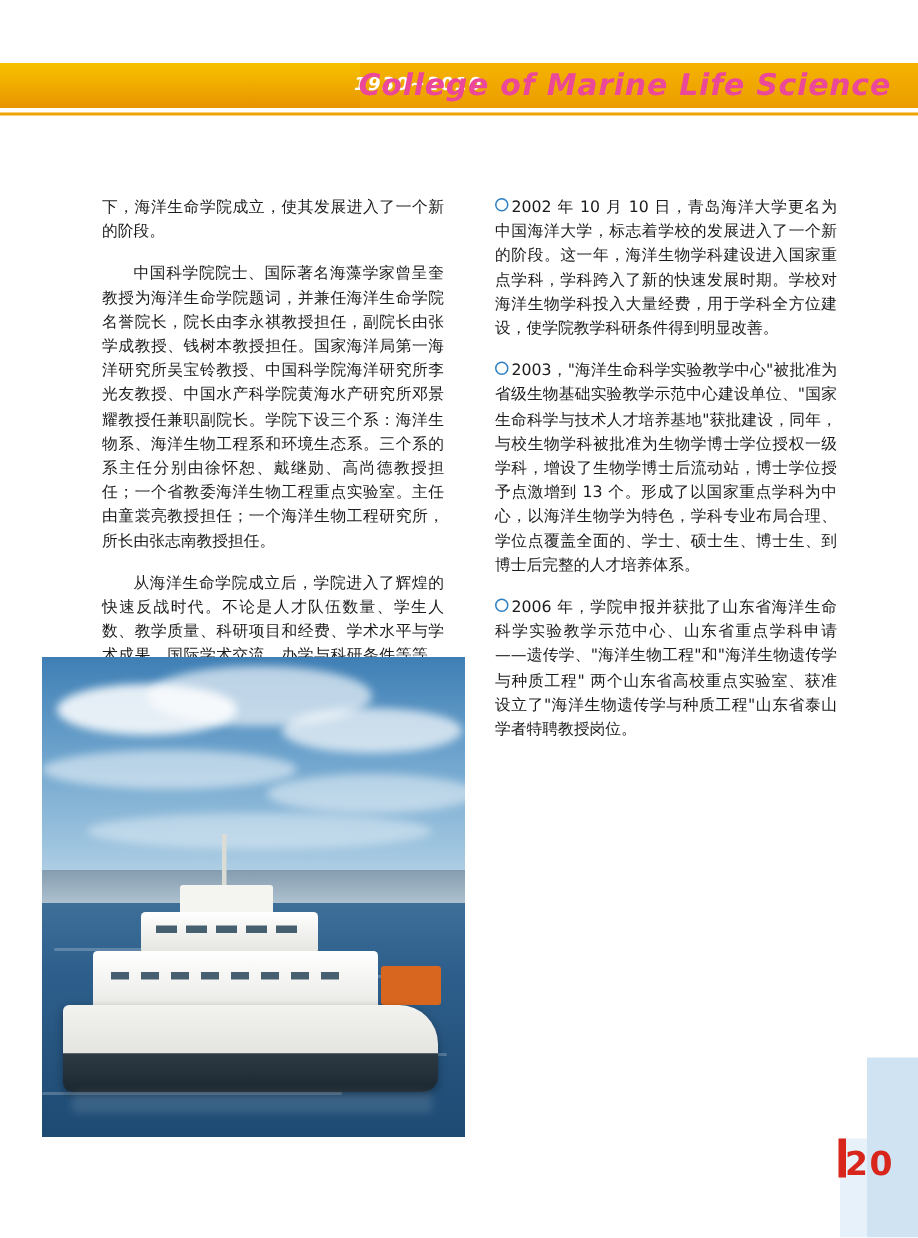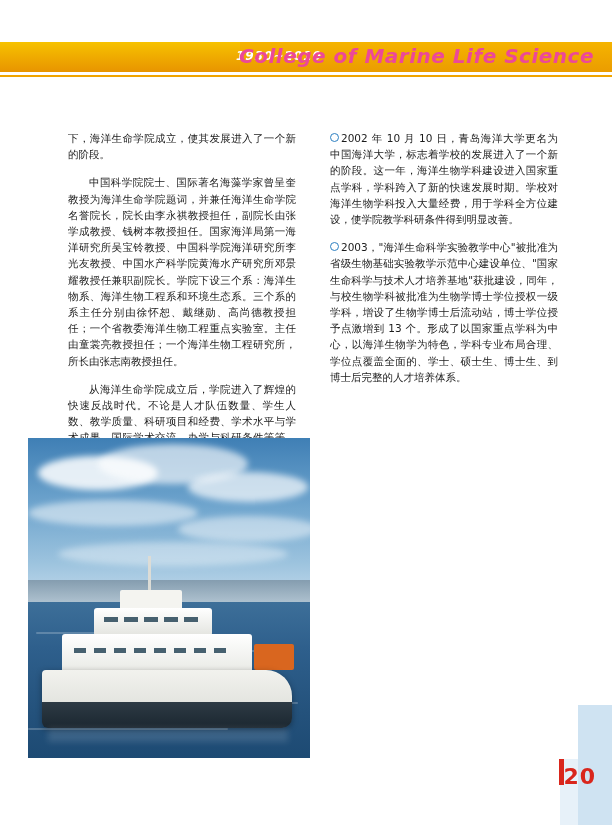--- a/index.html
+++ b/index.html
@@ -273,20 +273,21 @@
 
 <div class="col col-left">
   <p class="indent0">下，海洋生命学院成立，使其发展进入了一个新的阶段。</p>
   <p class="indent2">中国科学院院士、国际著名海藻学家曾呈奎教授为海洋生命学院题词，并兼任海洋生命学院名誉院长，院长由李永祺教授担任，副院长由张学成教授、钱树本教授担任。国家海洋局第一海洋研究所吴宝铃教授、中国科学院海洋研究所李光友教授、中国水产科学院黄海水产研究所邓景耀教授任兼职副院长。学院下设三个系：海洋生物系、海洋生物工程系和环境生态系。三个系的系主任分别由徐怀恕、戴继勋、高尚德教授担任；一个省教委海洋生物工程重点实验室。主任由童裳亮教授担任；一个海洋生物工程研究所，所长由张志南教授担任。</p>
   <p class="indent2">从海洋生命学院成立后，学院进入了辉煌的快速反战时代。不论是人才队伍数量、学生人数、教学质量、科研项目和经费、学术水平与学术成果、国际学术交流、办学与科研条件等等，都</p>
 </div>
 
 <div class="col col-right">
   <p class="bullet-item"><span class="dot"></span><span>2002 年 10 月 10 日，青岛海洋大学更名为中国海洋大学，标志着学校的发展进入了一个新的阶段。这一年，海洋生物学科建设进入国家重点学科，学科跨入了新的快速发展时期。学校对海洋生物学科投入大量经费，用于学科全方位建设，使学院教学科研条件得到明显改善。</span></p>
   <p class="bullet-item"><span class="dot"></span><span>2003，"海洋生命科学实验教学中心"被批准为省级生物基础实验教学示范中心建设单位、"国家生命科学与技术人才培养基地"获批建设，同年，与校生物学科被批准为生物学博士学位授权一级学科，增设了生物学博士后流动站，博士学位授予点激增到 13 个。形成了以国家重点学科为中心，以海洋生物学为特色，学科专业布局合理、学位点覆盖全面的、学士、硕士生、博士生、到博士后完整的人才培养体系。</span></p>
+  <p class="bullet-item"><span class="dot"></span><span>2006 年，学院申报并获批了山东省海洋生命科学实验教学示范中心、山东省重点学科申请——遗传学、"海洋生物工程"和"海洋生物遗传学与种质工程" 两个山东省高校重点实验室、获准设立了"海洋生物遗传学与种质工程"山东省泰山学者特聘教授岗位。</span></p>
 </div>
 
 <div class="photo">
   <div class="sky"></div>
   <div class="cloud c1"></div>
   <div class="cloud c2"></div>
   <div class="cloud c3"></div>
   <div class="cloud c4"></div>
   <div class="cloud c5"></div>
   <div class="cloud c6"></div>

